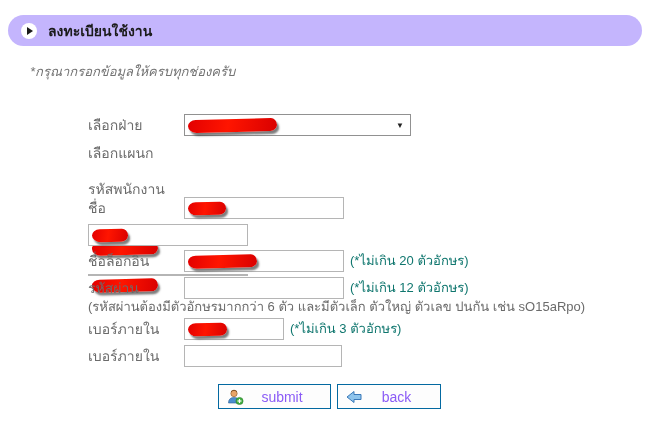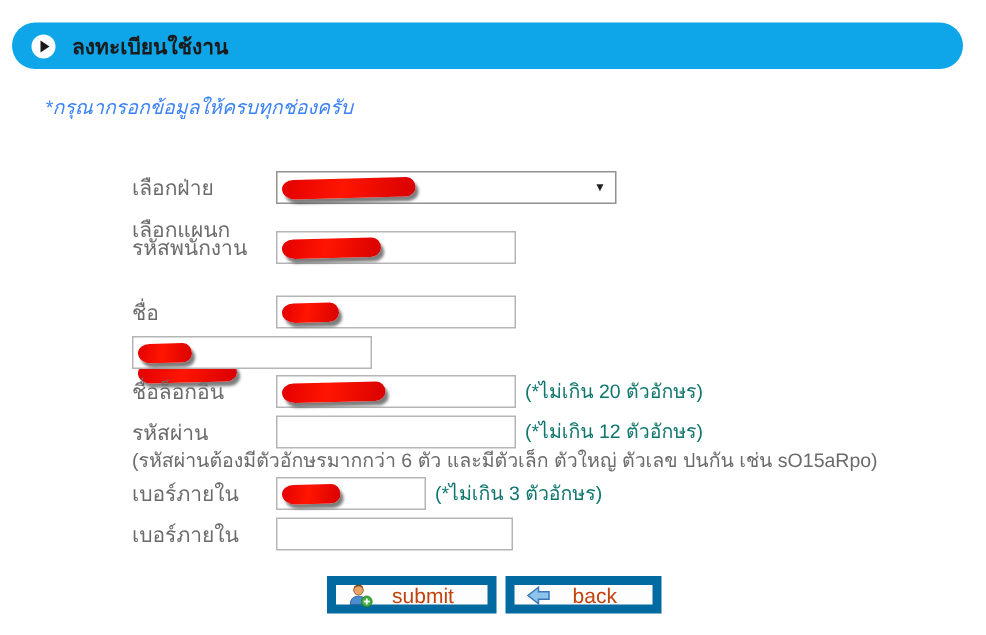--- a/index.html
+++ b/index.html
@@ -8,21 +8,21 @@
   .page {
     position: relative;
     width: 657px; height: 423px;
     background: #ffffff;
     overflow: hidden;
   }
   
   .header-bar {
     position: absolute; left: 8px; top: 15px;
     width: 634px; height: 31px;
-    background: #0ea5e9;
+    background: #c4b5fd;
     border-radius: 16px;
     display: flex; align-items: center;
   }
   .bullet-circle {
     width: 16px; height: 16px;
     background: #ffffff;
     border-radius: 50%;
     margin-left: 13px;
     display: flex; align-items: center; justify-content: center;
     flex: 0 0 auto;
@@ -37,21 +37,21 @@
   .header-title {
     margin-left: 11px;
     font-size: 14px; font-weight: bold;
     color: #1b1b1b;
   }
   
   .subtitle {
     position: absolute; left: 30px; top: 61px;
     font-style: italic;
     font-size: 13px;
-    color: #3b82f6;
+    color: #737373;
   }
   
   .row {
     position: absolute; left: 88px;
     display: flex; align-items: flex-start;
     height: 22px;
   }
   .row .lbl {
     width: 96px; flex: 0 0 96px;
     font-size: 14px; color: #6b6b6b;
@@ -91,24 +91,24 @@
     background: linear-gradient(100deg, #e30000 0%, #ff1500 45%, #d90000 100%);
     border-radius: 9px 7px 8px 10px / 7px 8px 7px 8px;
     box-shadow: 2px 3px 2px rgba(55,55,55,0.65);
     transform: rotate(-1.5deg);
   }
   
   .btn {
     position: absolute; top: 384px;
     height: 25px;
     background: #fdfdfd;
-    border: 6px solid #0369a1;
+    border: 1px solid #0369a1;
     display: flex; align-items: center;
     cursor: pointer;
-    font-size: 14px; color: #c2410c;
+    font-size: 14px; color: #8b5cf6;
   }
   .btn .b-icon { margin-left: 8px; width: 17px; height: 16px; flex: 0 0 auto; }
   .btn .b-label { flex: 1; text-align: center; margin-right: 10px; }
   .btn-submit { left: 218px; width: 113px; }
   .btn-back   { left: 337px; width: 104px; }
 </style>
 </head>
 <body>
 
 <div class="page">
@@ -131,21 +131,21 @@
   </div>
 
   <div class="row" style="top:142px;flex-direction:column;">
     <div class="lbl">เลือกแผนก</div>
     <div class="ctl sel" style="width:83px; height:20px;">
       <div class="scribble" style="left:3px; top:3px; width:66px; height:13px;"></div>
       <span class="arrow">▼</span>
     </div>
   </div>
 
-  <div class="row" style="top:154px;">
+  <div class="row" style="top:178px;flex-direction:column;">
     <div class="lbl">รหัสพนักงาน</div>
     <div class="ctl txt-input">
       <div class="scribble" style="left:3px; top:4px; width:66px; height:13px;"></div>
     </div>
   </div>
 
   <div class="row" style="top:197px;">
     <div class="lbl">ชื่อ</div>
     <div class="ctl txt-input">
       <div class="scribble" style="left:3px; top:4px; width:38px; height:13px;"></div>

